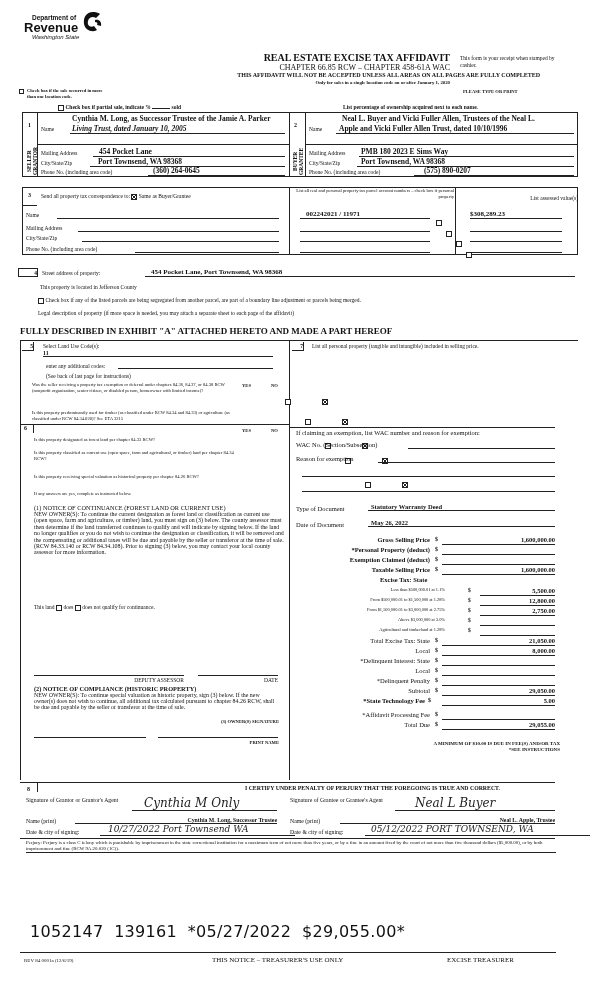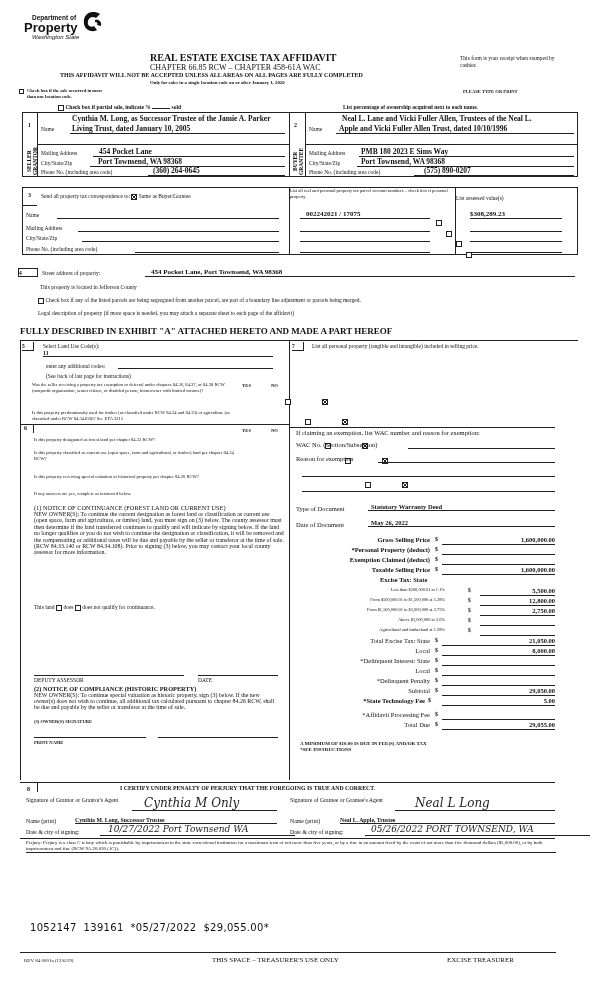--- a/index.html
+++ b/index.html
@@ -11,34 +11,34 @@
   .b { font-weight: bold; }
   .fill { font-weight: bold; font-size: 7.5px; }
   .ul { border-bottom: 1px solid #222; }
   .box { border: 1px solid #222; }
   .cb { display: inline-block; width: 6px; height: 6px; border: 1px solid #222; vertical-align: middle; position: relative; background: #fff; }
   .cb.x::after { content: ""; position: absolute; inset: 0; background: linear-gradient(45deg, transparent 42%, #222 42%, #222 58%, transparent 58%), linear-gradient(-45deg, transparent 42%, #222 42%, #222 58%, transparent 58%); }
   .hline { position: absolute; height: 1px; background: #222; }
   .vline { position: absolute; width: 1px; background: #222; }
   .sig { font-family: "DejaVu Serif", serif; font-style: italic; font-size: 12px; color: #222; }
   .right { text-align: right; }
-  .center { text-align: left; font-family: Liberation Serif, serif; }
+  .center { text-align: right; font-family: Liberation Serif, serif; }
   .secnum { position: absolute; font-size: 6px; font-weight: bold; }
   .vert { writing-mode: vertical-rl; transform: rotate(180deg); font-size: 5.5px; font-weight: bold; text-align: center; }
   .taxrow { position: absolute; left: 300px; width: 300px; height: 10px; }
 </style>
 </head>
 <body>
 
 
 
 
 <div class="abs" style="left:22px;top:10px;width:80px;height:36px;">
   <div class="abs b" style="left:10px;top:4px;font-family:'Liberation Sans',sans-serif;font-size:6.5px;">Department of</div>
-  <div class="abs b" style="left:2px;top:10px;font-family:'Liberation Sans',sans-serif;font-size:13px;">Property</div>
+  <div class="abs b" style="left:2px;top:10px;font-family:'Liberation Sans',sans-serif;font-size:13px;">Revenue</div>
   <div class="abs" style="left:10px;top:24px;font-family:'Liberation Sans',sans-serif;font-size:6px;font-style:italic;">Washington State</div>
   <svg class="abs" style="left:60px;top:0;" width="22" height="24" viewBox="0 0 22 24">
       <path d="M11 2 C4 2 1 8 2 14 C3 20 10 23 15 20 L12 16 C8 18 5 15 6 11 C7 7 11 6 14 8 L18 4 C16 2.5 13.5 2 11 2Z" fill="#111"></path>
       <path d="M13 10 C17 9 20 12 19 16 L15 15 C16 13 15 12 13 12Z" fill="#111"></path>
     </svg>
 </div>
 
 <div class="abs b center" style="left:150px;top:52px;width:300px;font-size:10px;">REAL ESTATE EXCISE TAX AFFIDAVIT</div>
 <div class="abs center" style="left:150px;top:63px;width:300px;font-size:8px;">CHAPTER 66.85 RCW – CHAPTER 458-61A WAC</div>
 <div class="abs b center" style="left:60px;top:72px;width:480px;font-size:6px;">THIS AFFIDAVIT WILL NOT BE ACCEPTED UNLESS ALL AREAS ON ALL PAGES ARE FULLY COMPLETED</div>
@@ -64,32 +64,32 @@
 <div class="vline" style="left:37px;top:112px;height:65px;"></div>
 <div class="vline" style="left:289px;top:112px;height:65px;"></div>
 <div class="vline" style="left:305px;top:112px;height:65px;"></div>
 <div class="hline" style="left:37px;top:144px;width:252px;"></div>
 <div class="hline" style="left:305px;top:144px;width:273px;"></div>
 
 <div class="secnum" style="left:28px;top:122px;">1</div>
 <div class="abs vert" style="left:26px;top:145px;width:10px;height:32px;">SELLER GRANTOR</div>
 <div class="abs sm" style="left:41px;top:126px;">Name</div>
 <div class="abs fill" style="left:72px;top:114px;">Cynthia M. Long, as Successor Trustee of the Jamie A. Parker</div>
-<div class="abs fill ul" style="left:70px;top:124px;width:215px;padding-left:2px;">Living Trust, dated January 10, 2005</div>
+<div class="abs fill ul" style="left:70px;top:124px;width:215px;padding-left:2px;font-style:italic;">Living Trust, dated January 10, 2005</div>
 <div class="abs sm" style="left:41px;top:150px;">Mailing Address</div>
 <div class="abs fill ul" style="left:93px;top:147px;width:192px;padding-left:6px;">454 Pocket Lane</div>
 <div class="abs sm" style="left:41px;top:160px;">City/State/Zip</div>
 <div class="abs fill ul" style="left:90px;top:157px;width:195px;padding-left:8px;">Port Townsend, WA 98368</div>
 <div class="abs sm" style="left:41px;top:169px;">Phone No. (including area code)</div>
 <div class="abs fill ul" style="left:148px;top:166px;width:137px;padding-left:5px;">(360) 264-0645</div>
 
 <div class="secnum" style="left:294px;top:122px;">2</div>
 <div class="abs vert" style="left:292px;top:145px;width:11px;height:32px;">BUYER GRANTEE</div>
 <div class="abs sm" style="left:309px;top:126px;">Name</div>
-<div class="abs fill" style="left:342px;top:114px;">Neal L. Lane and Vicki Fuller Allen, Trustees of the Neal L.</div>
+<div class="abs fill" style="left:342px;top:114px;">Neal L. Buyer and Vicki Fuller Allen, Trustees of the Neal L.</div>
 <div class="abs fill ul" style="left:336px;top:124px;width:238px;padding-left:3px;">Apple and Vicki Fuller Allen Trust, dated 10/10/1996</div>
 <div class="abs sm" style="left:309px;top:150px;">Mailing Address</div>
 <div class="abs fill ul" style="left:359px;top:147px;width:215px;padding-left:2px;">PMB 180 2023 E Sims Way</div>
 <div class="abs sm" style="left:309px;top:160px;">City/State/Zip</div>
 <div class="abs fill ul" style="left:357px;top:157px;width:217px;padding-left:4px;">Port Townsend, WA  98368</div>
 <div class="abs sm" style="left:309px;top:169px;">Phone No. (including area code)</div>
 <div class="abs fill ul" style="left:414px;top:166px;width:160px;padding-left:10px;">(575) 890-0207</div>
 
 
 <div class="abs box" style="left:22px;top:187px;width:556px;height:68px;"></div>
@@ -108,21 +108,21 @@
 <div class="abs sm" style="left:26px;top:225px;">Mailing Address</div>
 <div class="abs ul" style="left:78px;top:224px;width:201px;height:8px;"></div>
 <div class="abs sm" style="left:26px;top:235px;">City/State/Zip</div>
 <div class="abs ul" style="left:82px;top:234px;width:197px;height:8px;"></div>
 <div class="abs sm" style="left:26px;top:246px;">Phone No. (including area code)</div>
 <div class="abs ul" style="left:135px;top:245px;width:144px;height:8px;"></div>
 
 <div class="abs xs center" style="left:290px;top:188px;width:164px;line-height:5.5px;">List all real and personal property tax parcel account numbers – check box if personal property</div>
 <div class="abs sm center" style="left:456px;top:195px;width:122px;">List assessed value(s)</div>
 
-<div class="abs fill ul" style="left:300px;top:210px;width:130px;padding-left:6px;font-size:7px;">002242021 / 17075</div>
+<div class="abs fill ul" style="left:300px;top:210px;width:130px;padding-left:6px;font-size:7px;">002242021 / 11971</div>
 <span class="abs cb" style="left:436px;top:213px;"></span>
 <div class="abs fill ul" style="left:470px;top:210px;width:92px;font-size:7px;">$308,289.23</div>
 
 <div class="abs ul" style="left:300px;top:224px;width:130px;height:8px;"></div>
 <span class="abs cb" style="left:436px;top:224px;"></span>
 <div class="abs ul" style="left:470px;top:224px;width:92px;height:8px;"></div>
 
 <div class="abs ul" style="left:300px;top:234px;width:130px;height:8px;"></div>
 <span class="abs cb" style="left:436px;top:234px;"></span>
 <div class="abs ul" style="left:470px;top:234px;width:92px;height:8px;"></div>
@@ -328,30 +328,30 @@
 <div class="abs b center" style="left:120px;top:785px;width:380px;font-size:5.8px;">I CERTIFY UNDER PENALTY OF PERJURY THAT THE FOREGOING IS TRUE AND CORRECT.</div>
 
 <div class="abs" style="left:26px;top:797px;width:100px;font-size:5.8px;line-height:7px;">Signature of Grantor or Grantor's Agent</div>
 <div class="abs sig ul" style="left:132px;top:796px;width:145px;height:15px;padding-left:12px;">Cynthia M Only</div>
 <div class="abs" style="left:26px;top:818px;font-size:5.8px;">Name (print)</div>
 <div class="abs b ul center" style="left:75px;top:817px;width:202px;font-size:5.8px;">Cynthia M. Long, Successor Trustee</div>
 <div class="abs" style="left:26px;top:829px;font-size:5.8px;">Date &amp; city of signing:</div>
 <div class="abs sig ul" style="left:100px;top:824px;width:195px;height:12px;font-size:9px;padding-left:8px;">10/27/2022  Port Townsend WA</div>
 
 <div class="abs" style="left:290px;top:797px;width:100px;font-size:5.8px;line-height:7px;">Signature of Grantee or Grantee's Agent</div>
-<div class="abs sig ul" style="left:395px;top:796px;width:160px;height:15px;padding-left:20px;">Neal L Long</div>
+<div class="abs sig ul" style="left:395px;top:796px;width:160px;height:15px;padding-left:20px;">Neal L Buyer</div>
 <div class="abs" style="left:290px;top:818px;font-size:5.8px;">Name (print)</div>
 <div class="abs b ul center" style="left:340px;top:817px;width:215px;font-size:5.8px;">Neal L. Apple, Trustee</div>
 <div class="abs" style="left:290px;top:829px;font-size:5.8px;">Date &amp; city of signing:</div>
-<div class="abs sig ul" style="left:365px;top:824px;width:225px;height:12px;font-size:9px;padding-left:6px;">05/26/2022  PORT TOWNSEND, WA</div>
+<div class="abs sig ul" style="left:365px;top:824px;width:225px;height:12px;font-size:9px;padding-left:6px;">05/12/2022  PORT TOWNSEND, WA</div>
 
 <div class="hline" style="left:20px;top:838px;width:535px;"></div>
 <div class="abs ul" style="left:26px;top:840px;width:530px;font-size:4.9px;line-height:6px;">Perjury: Perjury is a class C felony which is punishable by imprisonment in the state correctional institution for a maximum term of not more than five years, or by a fine in an amount fixed by the court of not more than five thousand dollars ($5,000.00), or by both imprisonment and fine (RCW 9A.20.020 (1C)).</div>
 
 
-<div class="abs" style="left:30px;top:922px;font-family:'DejaVu Sans',sans-serif;font-size:10px;letter-spacing:0.3px;white-space:pre;">1052147  139161  *05/27/2022  $29,055.00*</div>
+<div class="abs" style="left:30px;top:922px;font-family:'DejaVu Sans',sans-serif;font-size:16px;letter-spacing:0.3px;white-space:pre;">1052147  139161  *05/27/2022  $29,055.00*</div>
 <div class="hline" style="left:20px;top:952px;width:536px;height:1px;"></div>
 <div class="abs" style="left:24px;top:958px;font-size:5px;">REV 84 0001a (12/6/19)</div>
-<div class="abs" style="left:212px;top:956px;font-size:7px;">THIS SPACE – TREASURER'S USE ONLY</div>
+<div class="abs" style="left:212px;top:956px;font-size:7px;">THIS NOTICE – TREASURER'S USE ONLY</div>
 <div class="abs" style="left:447px;top:956px;font-size:7px;">EXCISE TREASURER</div>
 
 
 
 
 </body></html>

